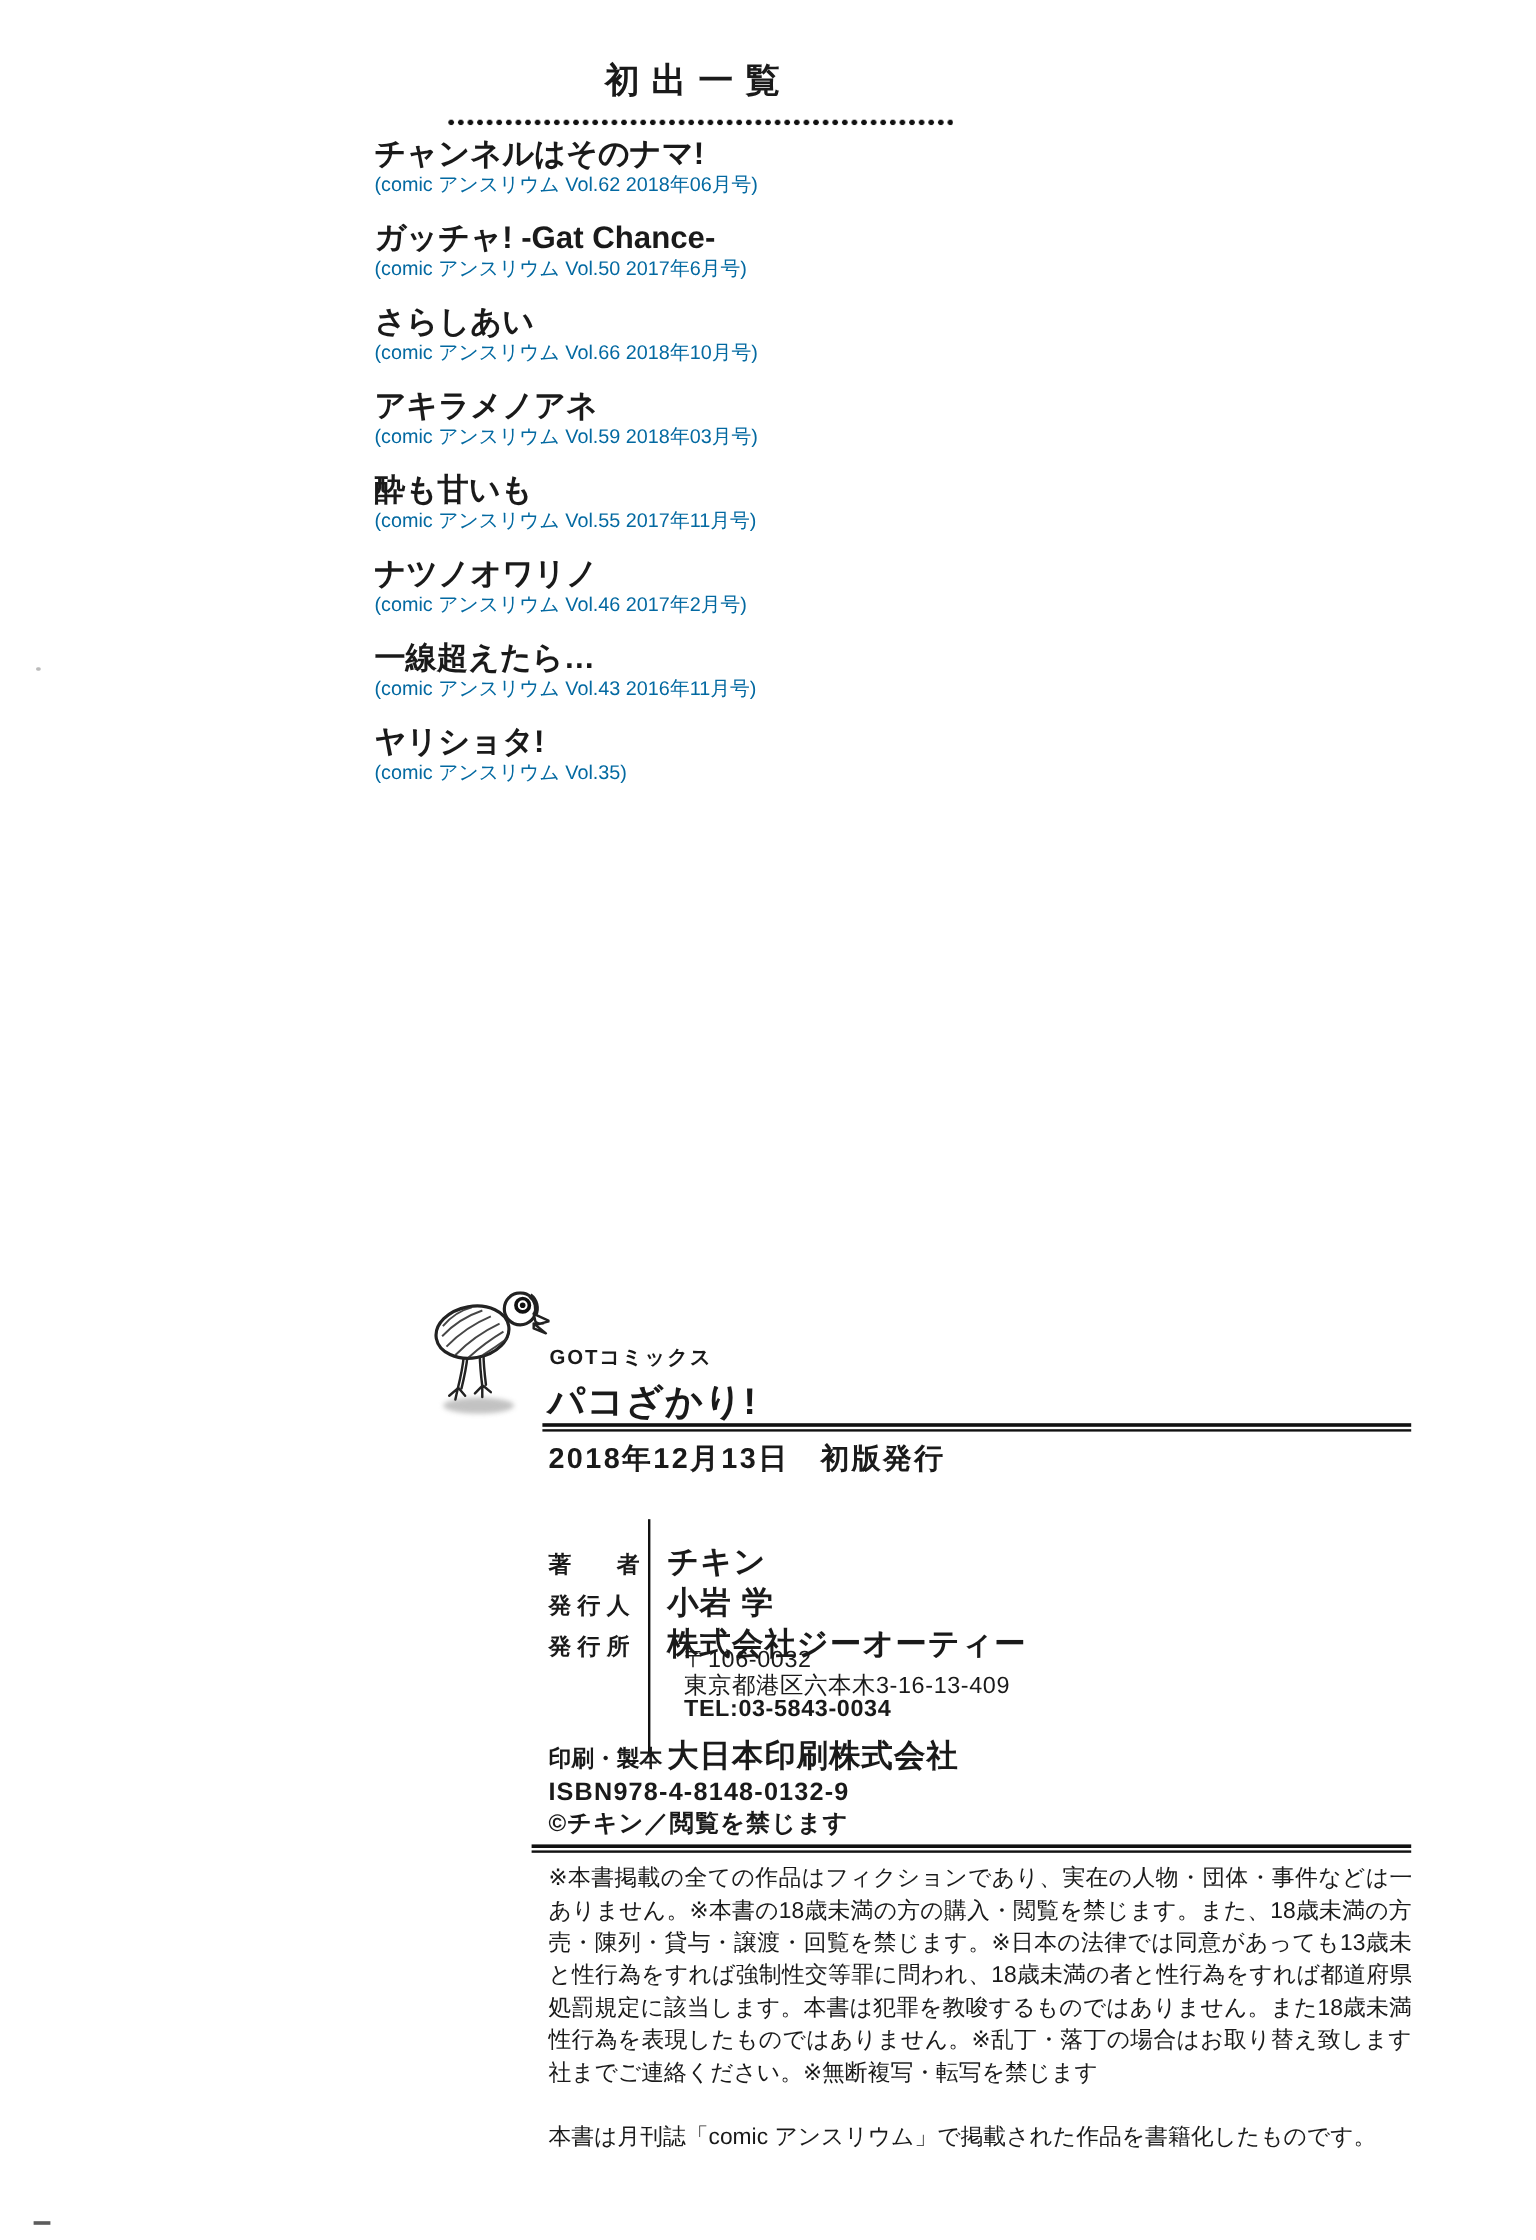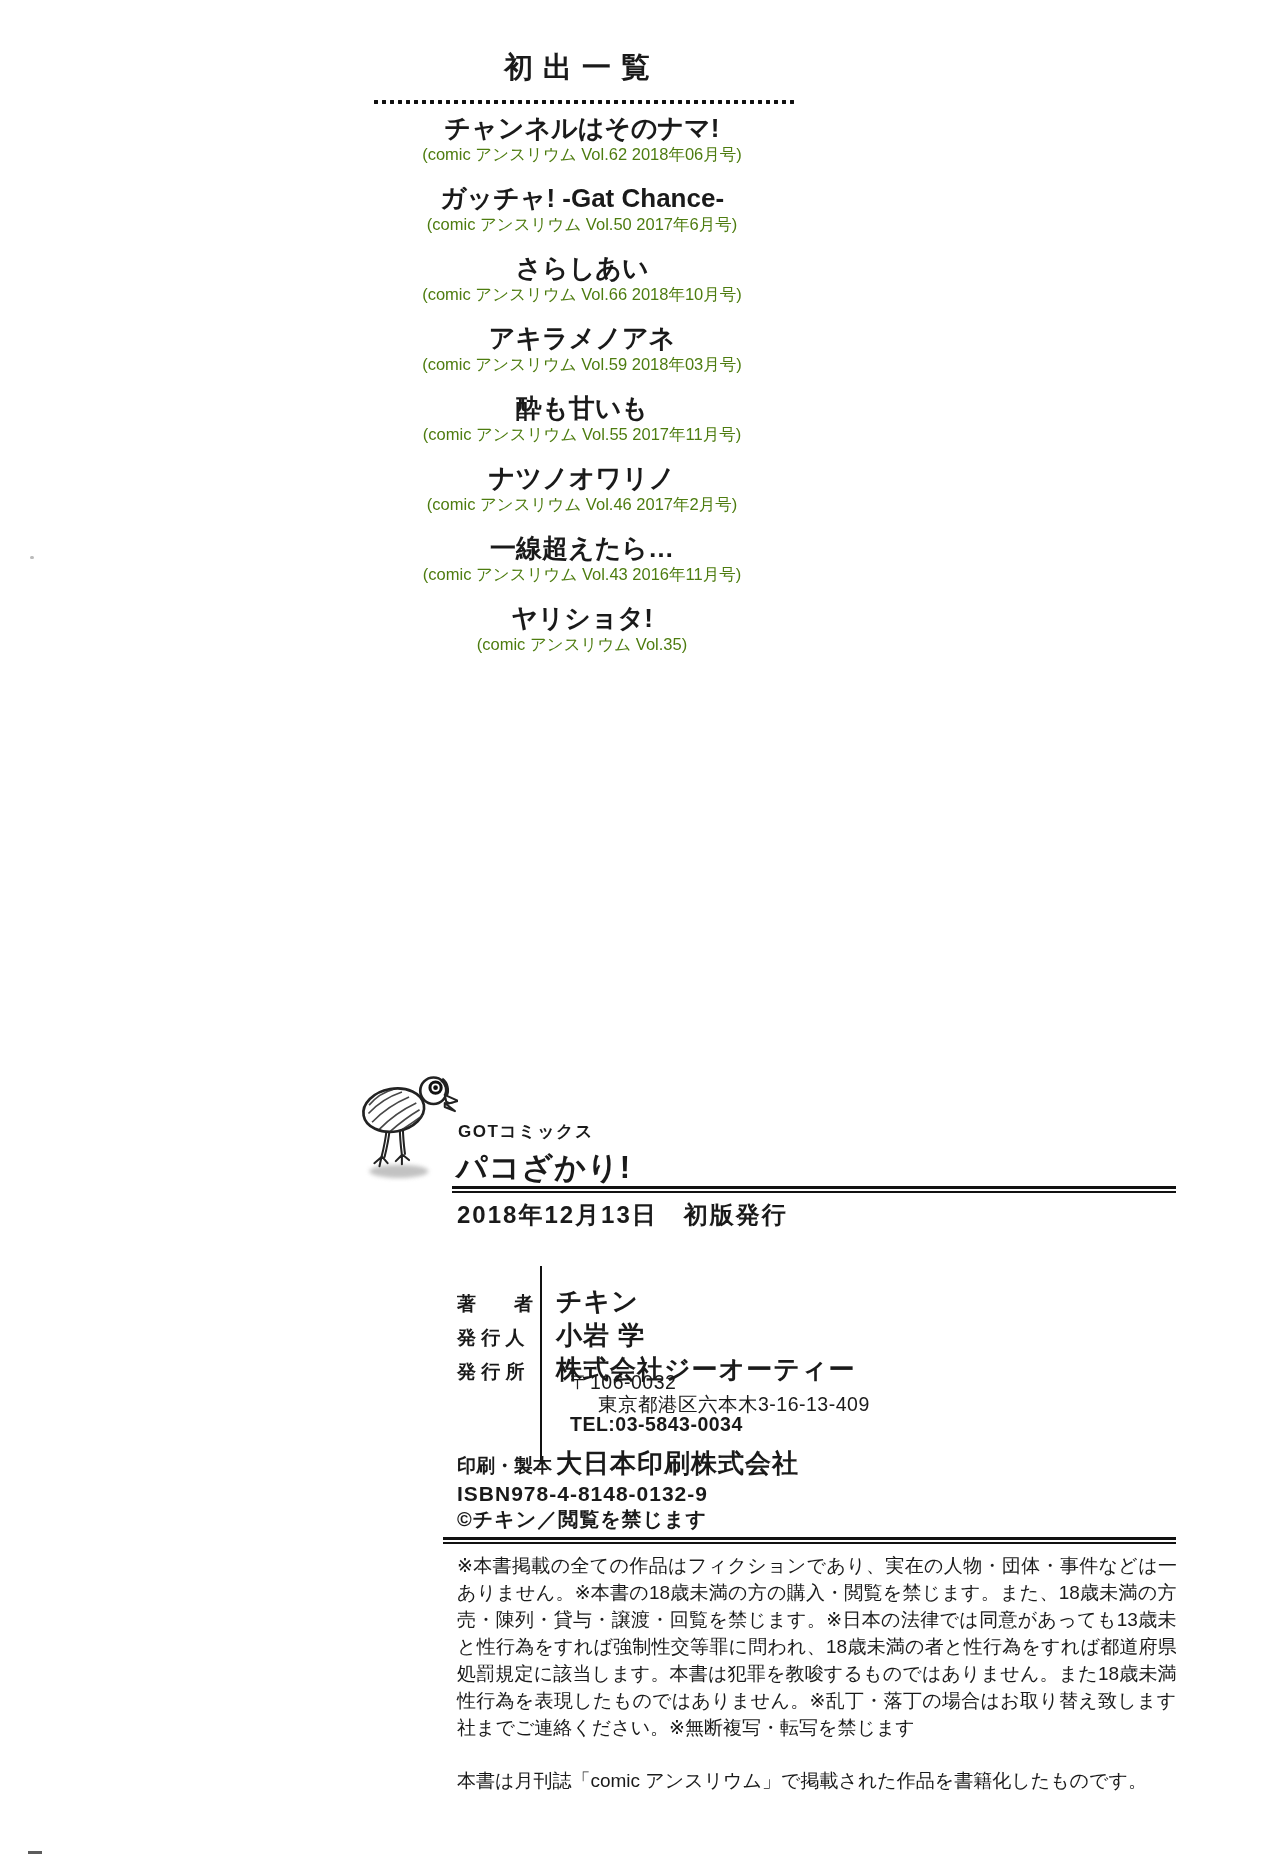--- a/index.html
+++ b/index.html
@@ -26,29 +26,29 @@
     position: absolute;
     left: 372px; top: 99px; width: 422px; height: 6px;
     background-image: radial-gradient(circle, #111 2.1px, rgba(0,0,0,0) 2.5px);
     background-size: 8px 6px;
     background-repeat: repeat-x;
     background-position: left center;
   }
   .works {
     position: absolute;
     left: 312px; top: 112px; width: 540px;
-    text-align: center;
+    text-align: left;
   }
   .work { height: 70px; }
   .work-title {
     font-size: 26px; font-weight: 700; line-height: 32px;
     white-space: nowrap;
   }
   .work-source {
-    font-size: 16.5px; line-height: 21px; color: #4d7c0f;
+    font-size: 16.5px; line-height: 21px; color: #0369a1;
     white-space: nowrap;
   }
 
   
   .bird-wrap { position: absolute; left: 356px; top: 1076px; width: 102px; height: 108px; }
   .imprint   { position: absolute; left: 458px; top: 1120px; font-size: 17px; letter-spacing: 1.5px; font-weight: 600; }
   .book-title{ position: absolute; left: 456px; top: 1147px; font-size: 31px; font-weight: 700; letter-spacing: 1px; }
   .rule-double {
     position: absolute; height: 2px;
     border-top: 3px solid #111; border-bottom: 2px solid #111;
@@ -60,21 +60,21 @@
   .credit-vline { position: absolute; left: 540px; top: 1266px; width: 2px; height: 198px; background: #111; }
   .credit-row   { position: absolute; left: 457px; white-space: nowrap; }
   .credit-label { display: inline-block; width: 76px; font-size: 19px; font-weight: 600; vertical-align: baseline; margin-top: 23px; }
   .credit-value { display: inline-block; margin-left: 23px; font-size: 26px; font-weight: 700; letter-spacing: 1px; }
   .row-author   { top: 1268px; }
   .row-publisher{ top: 1302px; }
   .row-office   { top: 1336px; }
   .row-printer  { top: 1430px; }
   .office-detail{ position: absolute; left: 570px; font-size: 19.5px; letter-spacing: 0.5px; white-space: nowrap; }
   .detail-postal  { top: 1369px; }
-  .detail-address { top: 1391px; margin-left: 28px; }
+  .detail-address { top: 1391px; }
   .detail-tel     { top: 1413px; font-weight: bold; }
 
   .isbn      { position: absolute; left: 457px; top: 1482px; font-size: 21px; font-weight: 600; letter-spacing: 1px; }
   .copyright { position: absolute; left: 457px; top: 1506px; font-size: 20px; font-weight: 600; letter-spacing: 1px; }
 
   
   .disclaimer {
     position: absolute; left: 457px; top: 1552px; width: 778px;
     font-size: 19px; line-height: 27px;
     text-align: justify;

